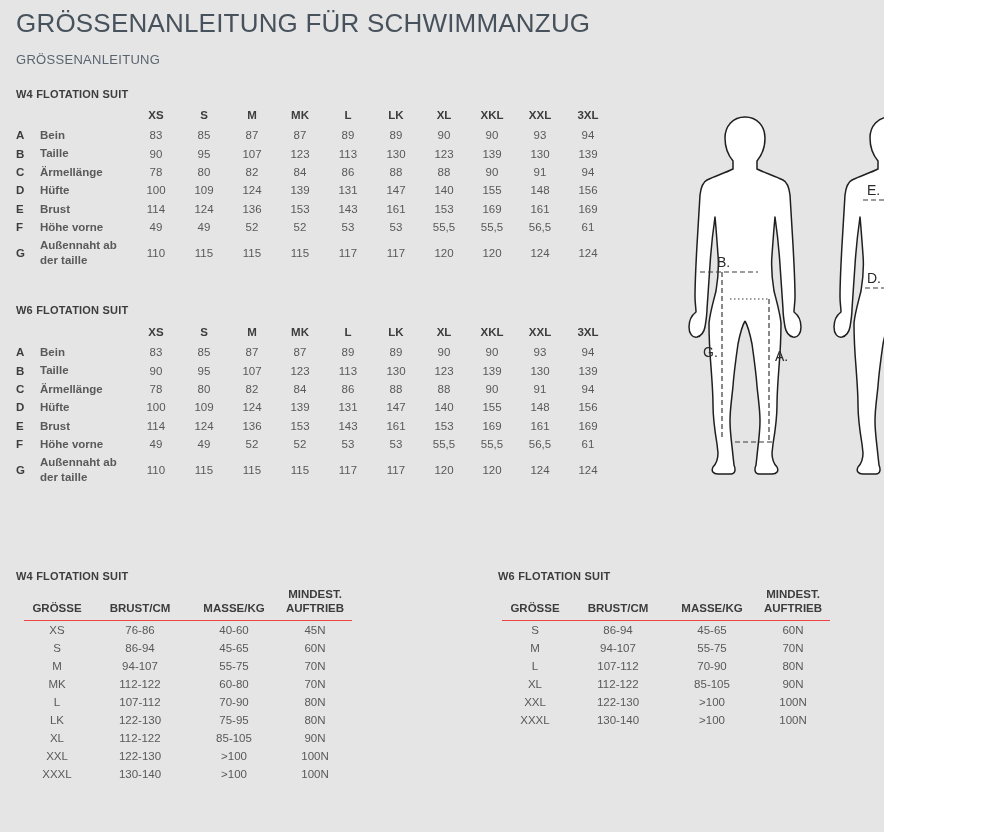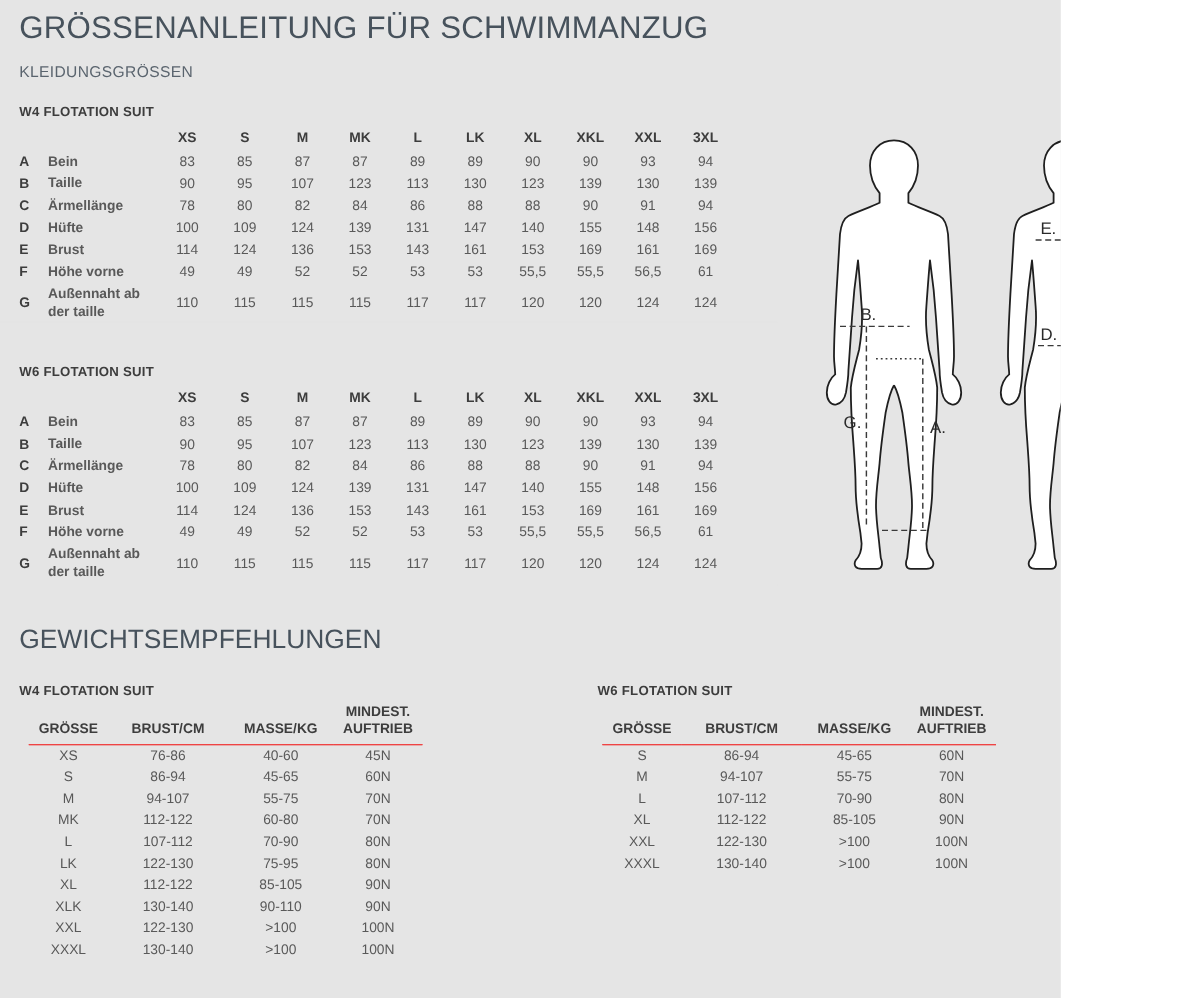--- a/index.html
+++ b/index.html
@@ -36,21 +36,21 @@
   .weight-table .c-mindest{width:66px;}
   .figures{position:absolute;left:655px;top:95px;}
   .figures text{font-size:14px;fill:#2a2a2a;font-family:"Liberation Sans",sans-serif;}
 </style>
 </head>
 <body>
 
 <div class="page">
 
   <div class="title">GRÖSSENANLEITUNG FÜR SCHWIMMANZUG</div>
-  <div class="subheading">KLEIDUNGSGRÖSSEN</div>
+  <div class="subheading">GRÖSSENANLEITUNG</div>
 
   <div class="sec-label" id="w4-size-label">W4 FLOTATION SUIT</div>
   <table class="size-table" id="size-table-w4">
     <thead>
         <tr>
           <th class="c-key"></th>
           <th class="c-label"></th>
           <th class="c-val">XS</th>
           <th class="c-val">S</th>
           <th class="c-val">M</th>
@@ -282,21 +282,20 @@
           <td class="c-val">120</td>
           <td class="c-val">120</td>
           <td class="c-val">124</td>
           <td class="c-val">124</td>
         </tr>
       </tbody>
   </table>
 
   <div class="divider" id="divider-2"></div>
 
-  <div class="big-heading">GEWICHTSEMPFEHLUNGEN</div>
 
   <div class="sec-label" id="w4-weight-label">W4 FLOTATION SUIT</div>
   <table class="weight-table" id="weight-table-w4">
     <thead>
         <tr>
           <th class="c-size">GRÖSSE</th>
           <th class="c-brust">BRUST/CM</th>
           <th class="c-masse">MASSE/KG</th>
           <th class="c-mindest">MINDEST. AUFTRIEB</th>
         </tr>
@@ -335,26 +334,20 @@
         <tr>
           <td class="c-size">LK</td>
           <td class="c-brust">122-130</td>
           <td class="c-masse">75-95</td>
           <td class="c-mindest">80N</td>
         </tr>
         <tr>
           <td class="c-size">XL</td>
           <td class="c-brust">112-122</td>
           <td class="c-masse">85-105</td>
-          <td class="c-mindest">90N</td>
-        </tr>
-        <tr>
-          <td class="c-size">XLK</td>
-          <td class="c-brust">130-140</td>
-          <td class="c-masse">90-110</td>
           <td class="c-mindest">90N</td>
         </tr>
         <tr>
           <td class="c-size">XXL</td>
           <td class="c-brust">122-130</td>
           <td class="c-masse">&gt;100</td>
           <td class="c-mindest">100N</td>
         </tr>
         <tr>
           <td class="c-size">XXXL</td>

